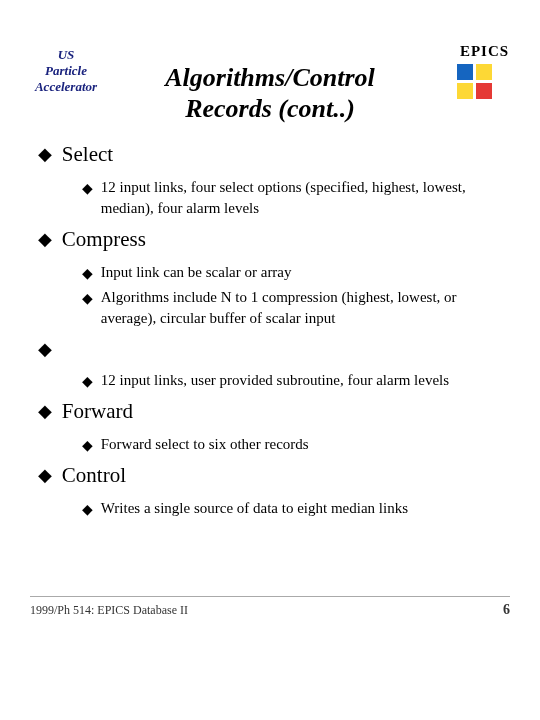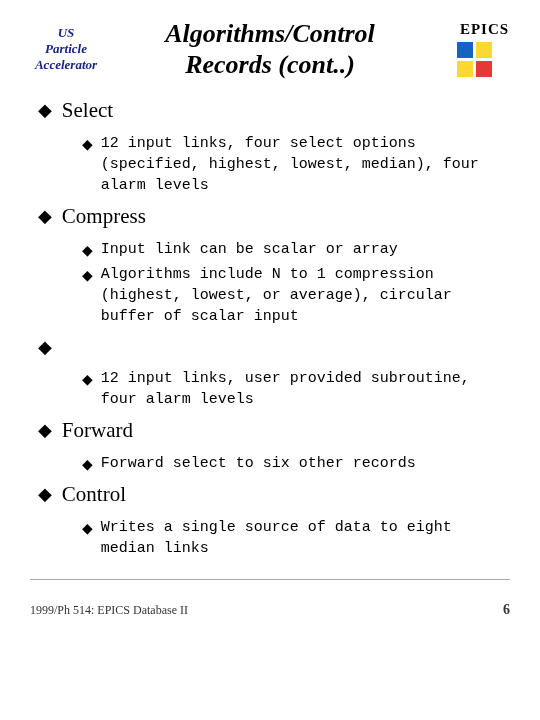--- a/index.html
+++ b/index.html
@@ -40,20 +40,21 @@
       font-weight: bold;
       font-style: italic;
       color: #1a237e;
       line-height: 1.25;
       text-align: center;
     }
 
     .title-area {
       flex: 1;
       text-align: center;
+      margin-top: 44px;
     }
 
     .title-area h1 {
       font-size: 26px;
       font-style: italic;
       font-weight: bold;
       color: #000;
       line-height: 1.2;
     }
 
@@ -128,34 +129,33 @@
       font-size: 14px;
       margin-right: 8px;
       margin-top: 3px;
       flex-shrink: 0;
     }
 
     .bullet-sub .text {
       font-size: 15px;
       color: #000;
       line-height: 1.4;
-      font-family: Liberation Mono, monospace;
     }
 
     
     .footer {
       position: absolute;
       bottom: 14px;
       left: 30px;
       right: 30px;
       display: flex;
       justify-content: space-between;
       align-items: center;
       border-top: 1px solid #aaa;
-      padding-top: 22px;
+      padding-top: 5px;
     }
 
     .footer-left {
       font-size: 12px;
       color: #333;
     }
 
     .footer-right {
       font-size: 14px;
       color: #333;

